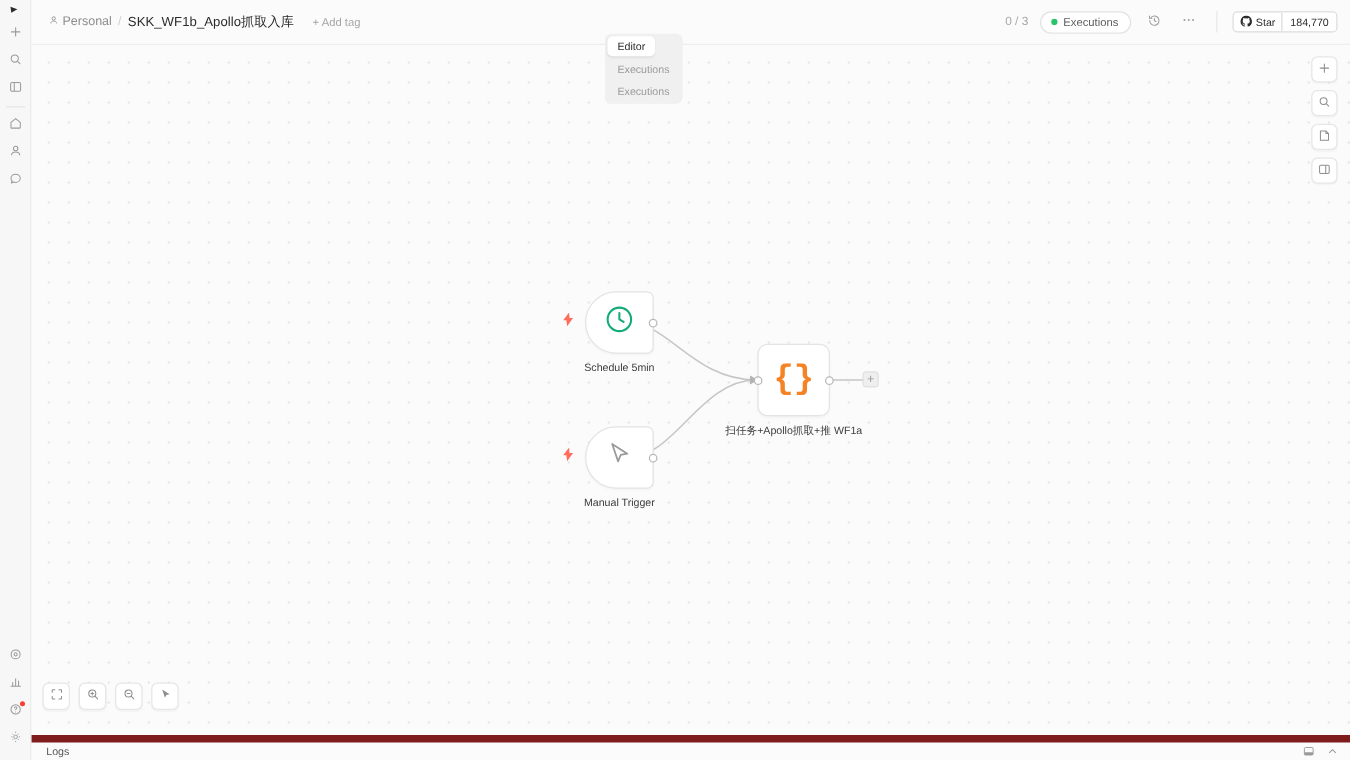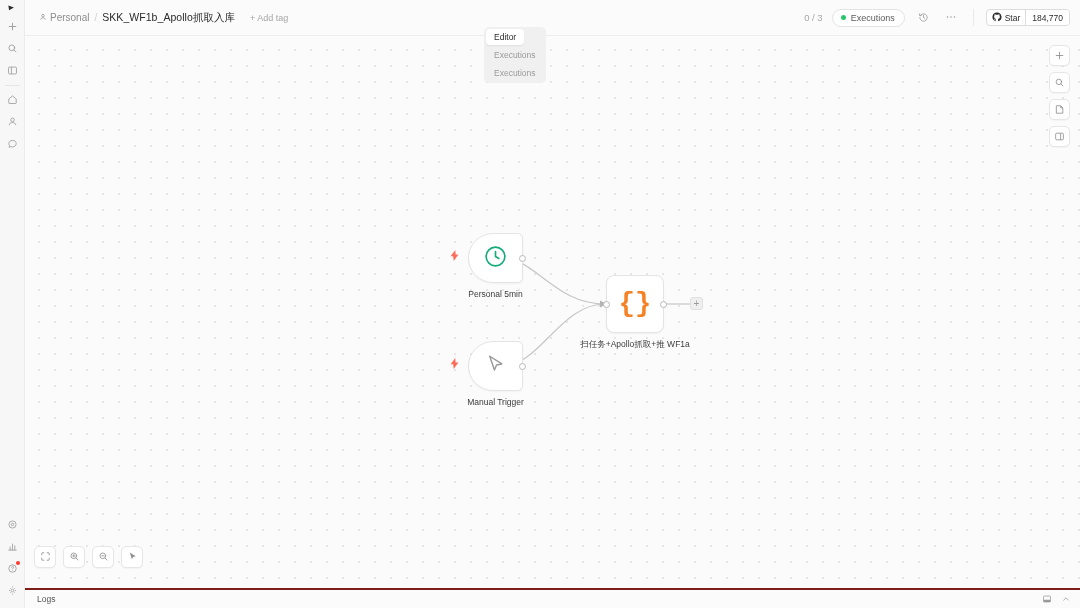--- a/index.html
+++ b/index.html
@@ -186,21 +186,21 @@
   .exec-caret {
     background:#ef6a51; color:#fff; width: 20px;
     display:flex; align-items:center; justify-content:center;
     border-left: 1px solid rgba(255,255,255,.35); cursor:pointer;
   }
 
   
   .logbar {
     position: absolute; left: 25px; bottom: 0;
     width: 1055px; height: 20px;
-    background: #fbfbfb; border-top: 2px solid #7f1d1d;
+    background: #fbfbfb; border-top: 6px solid #7f1d1d;
     display: flex; align-items: center; padding: 0 9px 0 12px;
     z-index: 30;
   }
   .logbar-label { font-size: 8.5px; color: #555; cursor: pointer; }
   .logbar-spacer { flex: 1 1 auto; }
   .logbar-icons { display:flex; align-items:center; gap: 9px; color:#9a9a9a; }
   .logbar-icons > span { cursor: pointer; display:flex; align-items:center; }
 </style>
 </head>
 <body>
@@ -389,21 +389,21 @@
       </span>
       <div class="node-box node-trigger">
         <span>
           <svg width="25" height="25" viewBox="0 0 24 24" fill="none" stroke="#14ab7b" stroke-width="1.6">
               <circle cx="12" cy="12" r="9"></circle>
               <path d="M12 7.2V12l3.2 1.9" stroke-linecap="round" stroke-linejoin="round"></path>
             </svg>
         </span>
         <span class="port" style="right:-4px; top:21px;"></span>
       </div>
-      <div class="node-label" style="top:50px;">Personal 5min</div>
+      <div class="node-label" style="top:50px;">Schedule 5min</div>
     </div>
 
     <div class="node-wrap" style="left:443px; top:305px;">
       <span class="bolt" style="left:-18px; top:17px;">
         <svg width="9" height="11" viewBox="0 0 10 14" fill="#ff6d5a">
             <path d="M6 0 0 8h3.2L4 14 10 5.6H6.4z"></path>
           </svg>
       </span>
       <div class="node-box node-trigger">
         <span>

